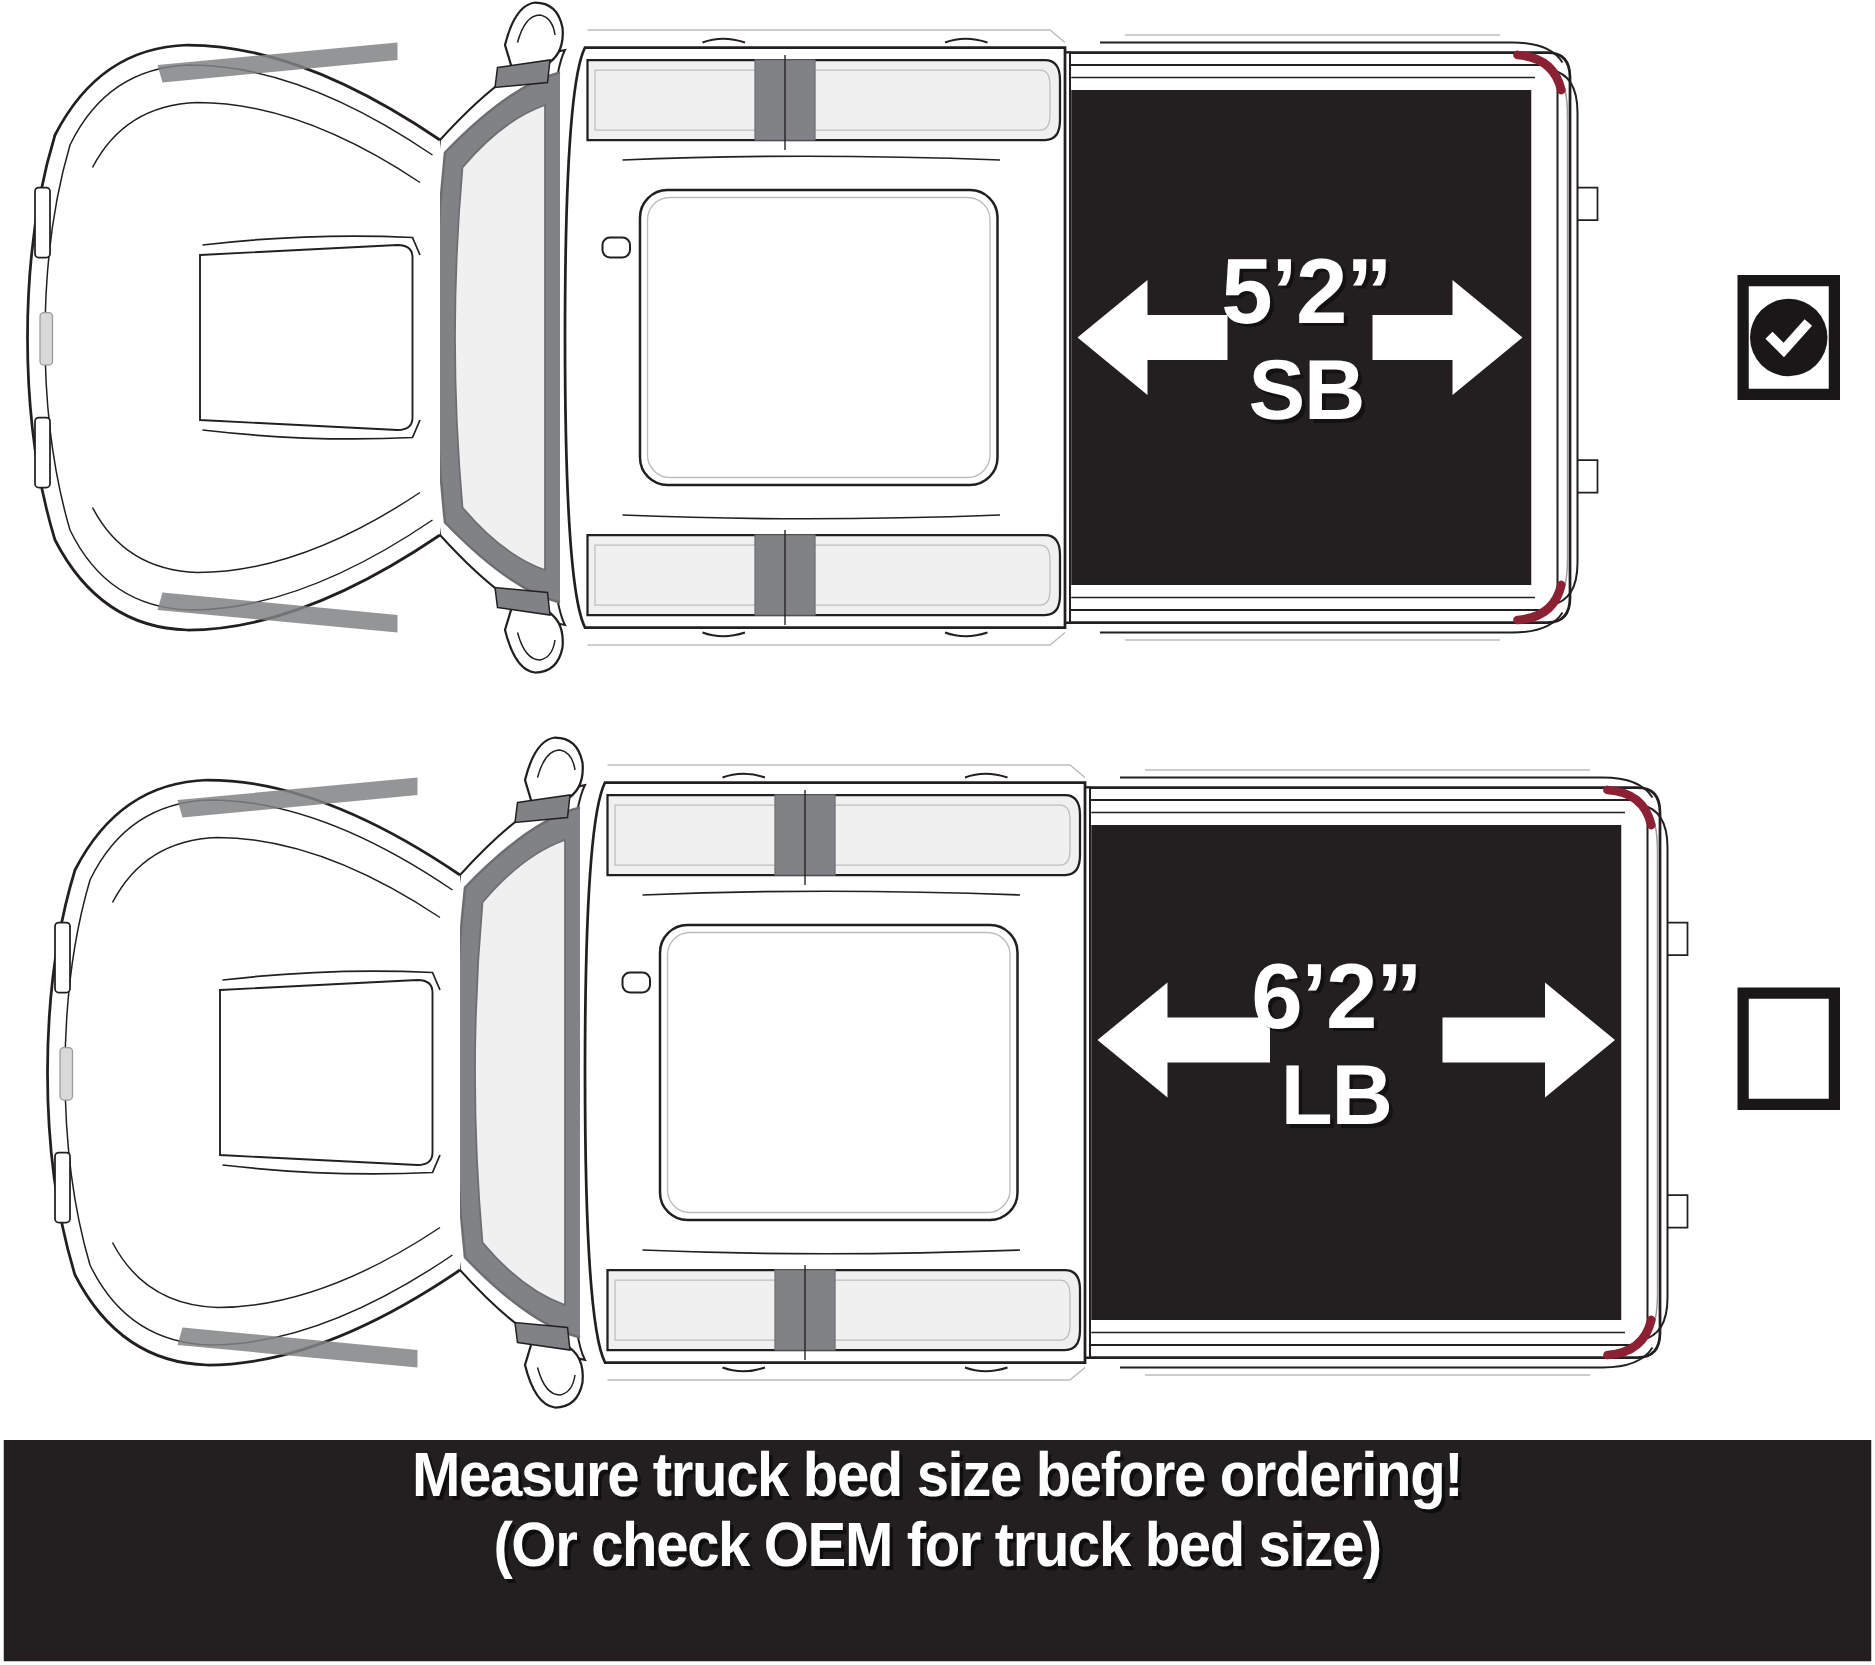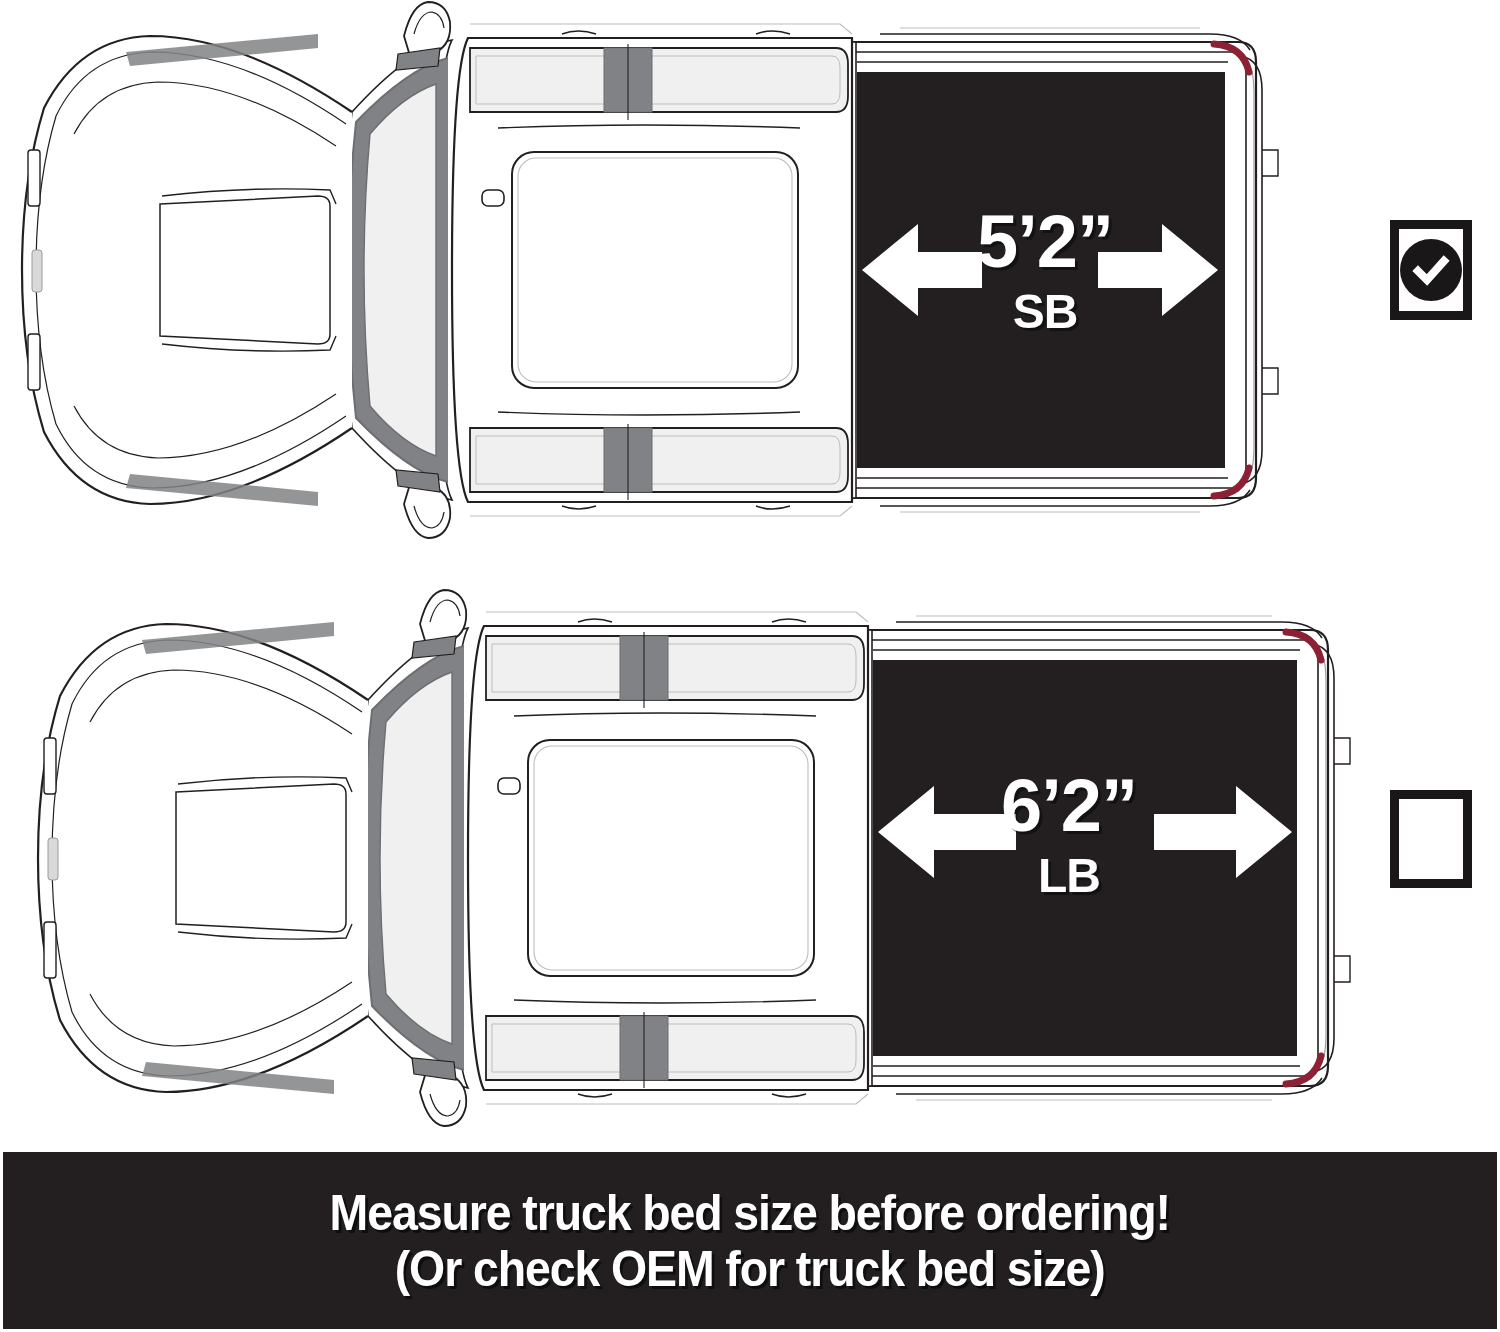--- a/index.html
+++ b/index.html
@@ -42,21 +42,21 @@
   .bed-label .measure-text {
     color: #ffffff;
     font-family: "Liberation Sans", sans-serif;
     font-weight: bold;
     line-height: 0.95;
     text-align: center;
     letter-spacing: -1px;
     text-shadow: 3px 3px 0 rgba(0,0,0,0.45);
   }
   .line-feet { font-size: 74px; }
-  .line-code { font-size: 48px; }
+  .line-code { font-size: 68px; }
 
   
   .checkbox-outer {
     position: absolute;
     box-sizing: border-box;
     background: #ffffff;
     border: 9px solid #1a1718;
   }
   .checkbox-inner-circle {
     position: absolute;
@@ -74,21 +74,21 @@
   #bottom-banner {
     position: absolute;
     left: 3px;
     top: 1152px;
     width: 1494px;
     height: 177px;
     background: #231f20;
     display: flex;
     flex-direction: column;
     align-items: center;
-    justify-content: center;
+    justify-content: flex-start;
     box-sizing: border-box;
   }
   #bottom-banner .banner-line {
     color: #ffffff;
     font-family: "Liberation Sans", sans-serif;
     font-weight: bold;
     font-size: 50px;
     line-height: 1.12;
     letter-spacing: -1.2px;
     white-space: nowrap;

